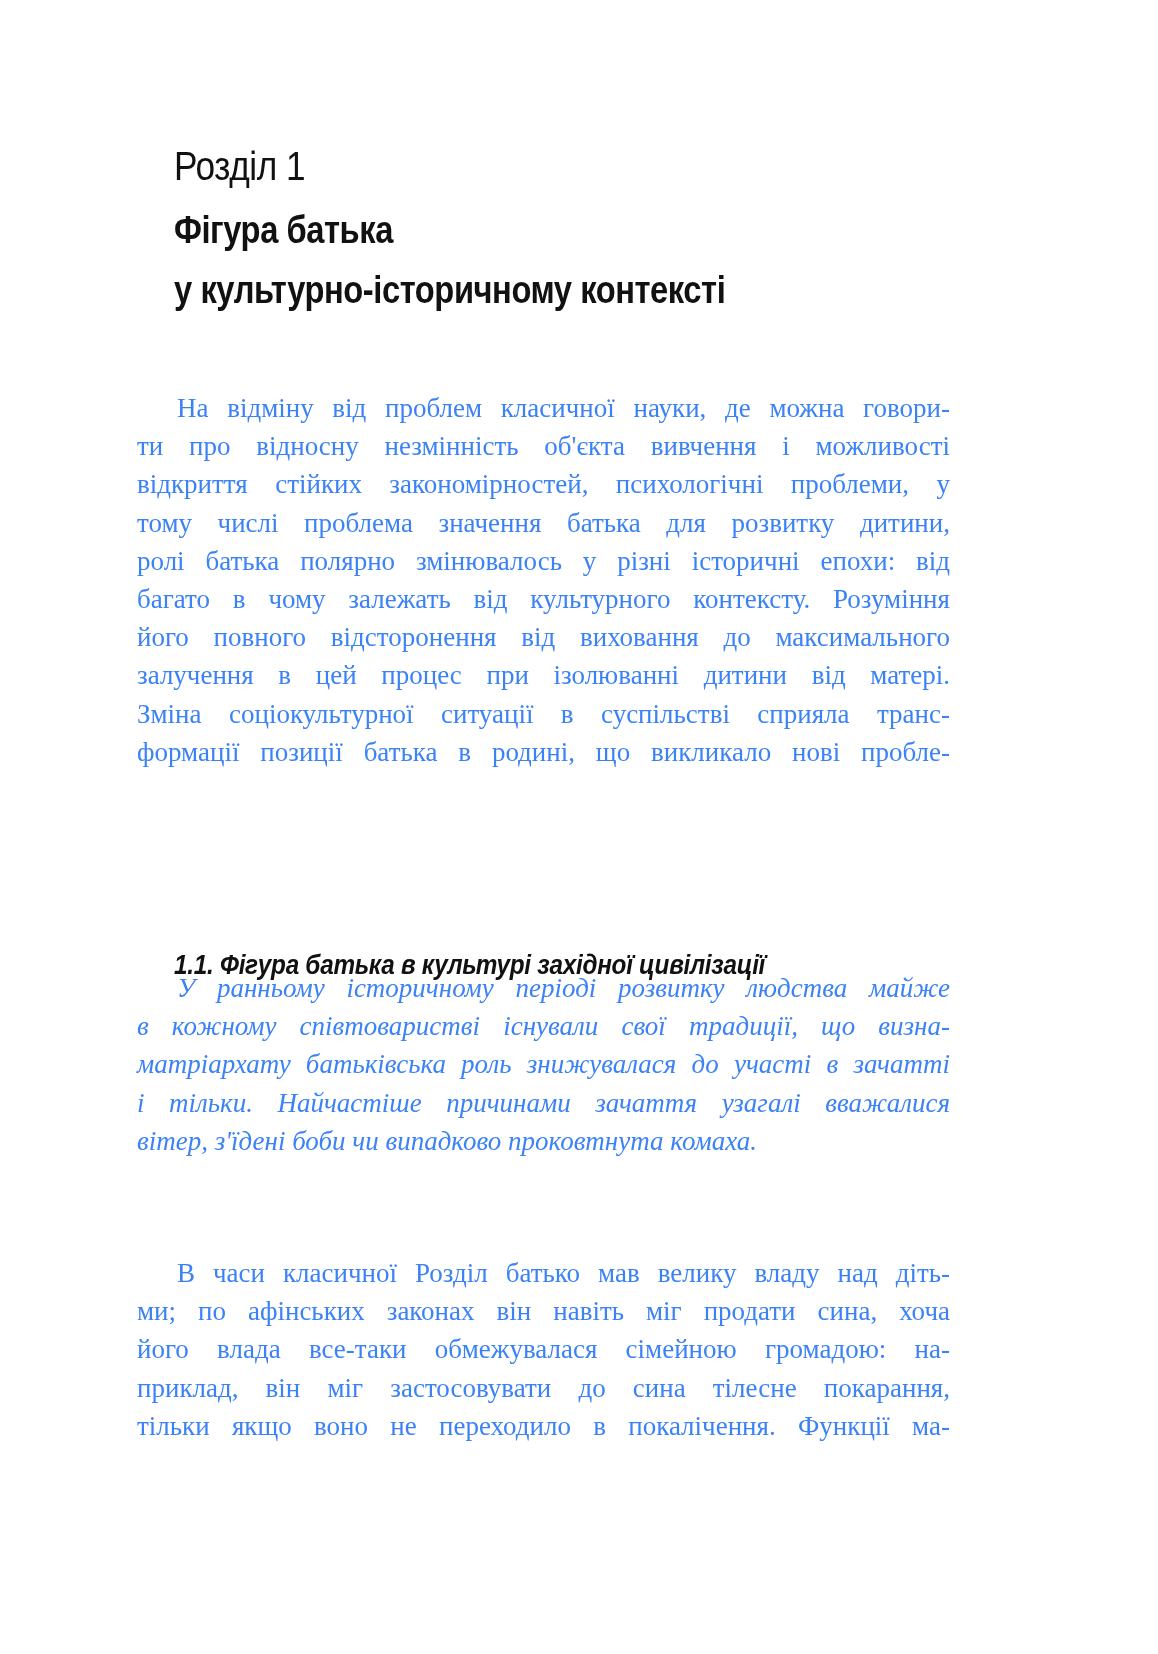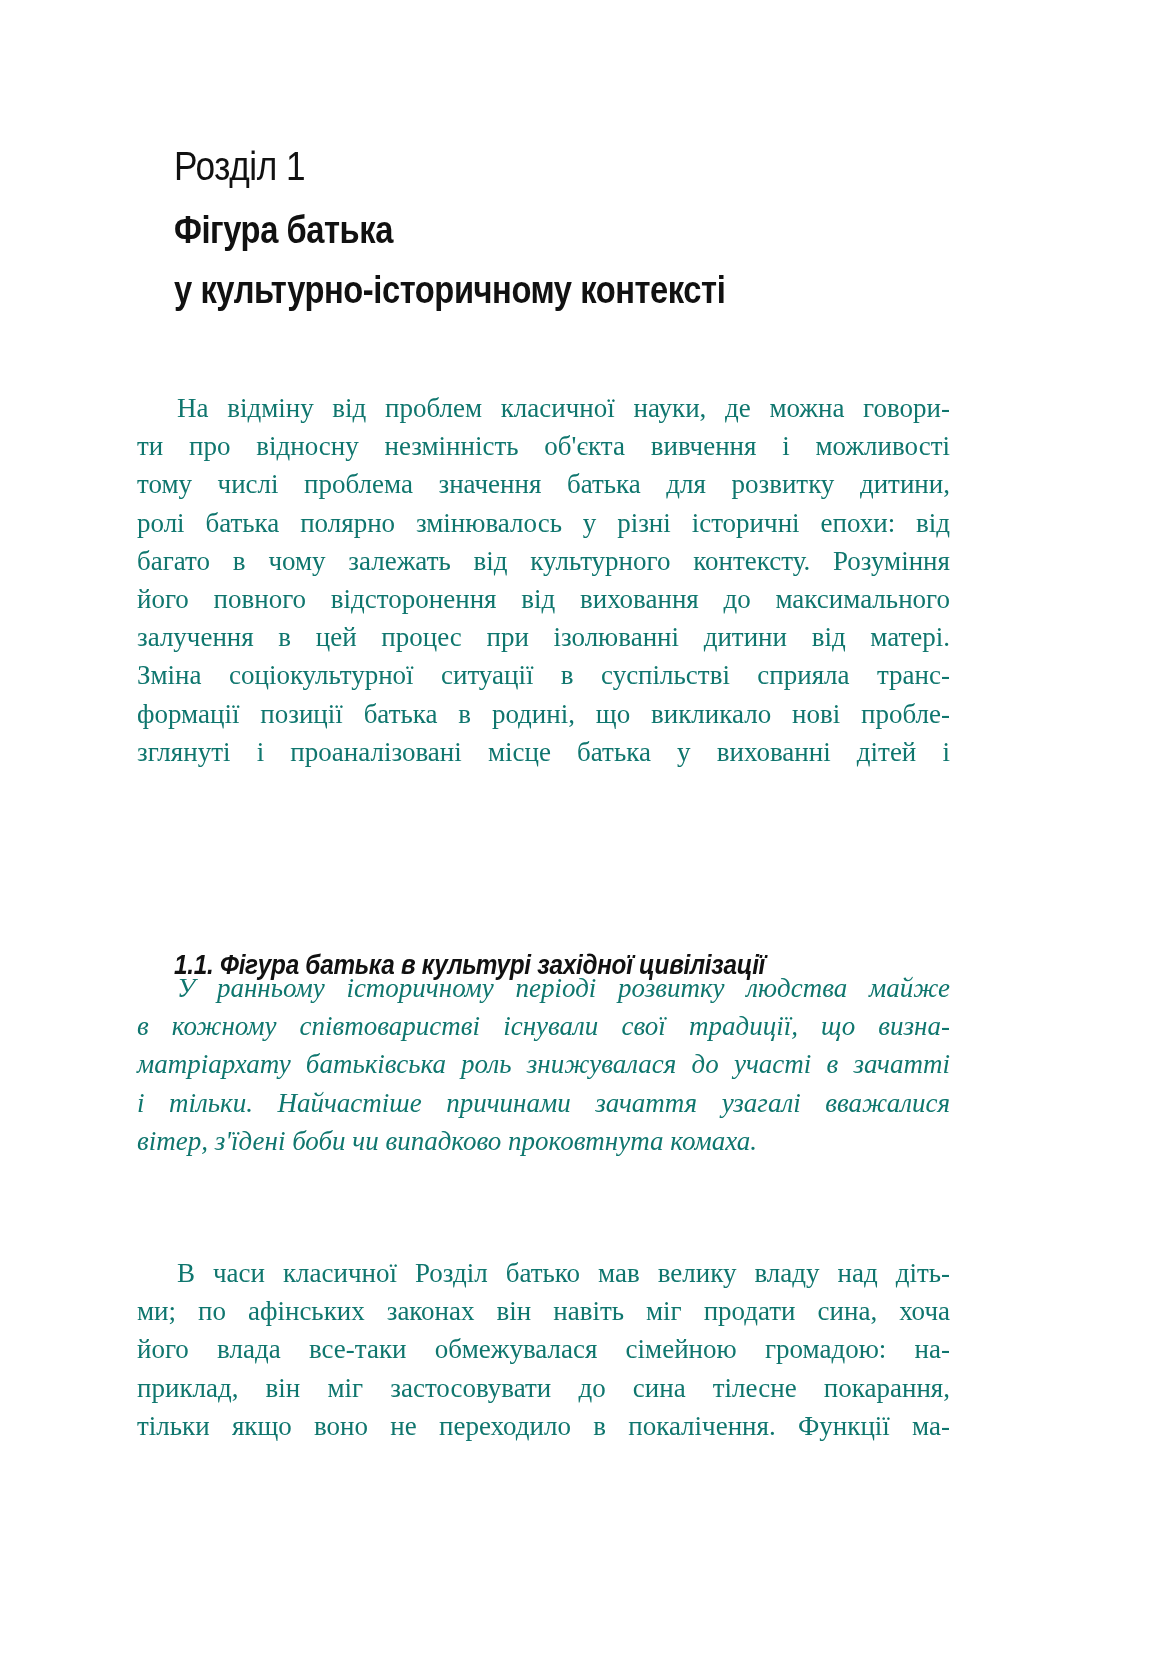--- a/index.html
+++ b/index.html
@@ -14,21 +14,21 @@
     .chapter-title {
       position: absolute; left: 174px; top: 156px;
       font-family: "Liberation Sans", sans-serif; font-weight: bold;
       font-size: 38px; line-height: 60px; letter-spacing: -0.5px; color: #111;
       transform: scaleX(0.86); transform-origin: left top;
     }
     .chapter-title div { white-space: nowrap; }
     .body-block { position: absolute; left: 137px; width: 813px; }
     .line {
       font-family: "Liberation Serif", serif; font-size: 27px; line-height: 38.2px;
-      height: 38.2px; color: #0f766e; text-align: justify; text-align-last: justify;
+      height: 38.2px; color: #3b82f6; text-align: justify; text-align-last: justify;
       white-space: nowrap; overflow: visible;
     }
     .line.indent { padding-left: 40px; }
     .line.last { text-align-last: left; }
     .section-heading {
       position: absolute; left: 174px; top: 902px;
       font-family: "Liberation Sans", sans-serif; font-weight: bold; font-style: italic;
       font-size: 27px; line-height: 38px; color: #111; letter-spacing: -0.3px;
       transform: scaleX(0.9); transform-origin: left top; white-space: nowrap;
     }
@@ -47,42 +47,42 @@
   </div>
 
   <div class="body-block" style="top:345px;">
     <div class="line indent">
         <span class="j">На відміну від проблем класичної науки, де можна говори-</span>
       </div>
     <div class="line">
         <span class="j">ти про відносну незмінність об'єкта вивчення і можливості</span>
       </div>
     <div class="line">
+        <span class="j">відкриття стійких закономірностей, психологічні проблеми, у</span>
+      </div>
+    <div class="line">
         <span class="j">тому числі проблема значення батька для розвитку дитини,</span>
       </div>
     <div class="line">
         <span class="j">ролі батька полярно змінювалось у різні історичні епохи: від</span>
       </div>
     <div class="line">
         <span class="j">багато в чому залежать від культурного контексту. Розуміння</span>
       </div>
     <div class="line">
         <span class="j">його повного відсторонення від виховання до максимального</span>
       </div>
     <div class="line">
         <span class="j">залучення в цей процес при ізолюванні дитини від матері.</span>
       </div>
     <div class="line">
         <span class="j">Зміна соціокультурної ситуації в суспільстві сприяла транс-</span>
       </div>
     <div class="line">
         <span class="j">формації позиції батька в родині, що викликало нові пробле-</span>
-      </div>
-    <div class="line">
-        <span class="j">зглянуті і проаналізовані місце батька у вихованні дітей і</span>
       </div>
   </div>
 
   <div class="section-heading">1.1. Фігура батька в культурі західної цивілізації</div>
 
   <div class="body-block" style="top:925px;font-style:italic;">
     <div class="line indent">
         <span class="j">У ранньому історичному періоді розвитку людства майже</span>
       </div>
     <div class="line">

